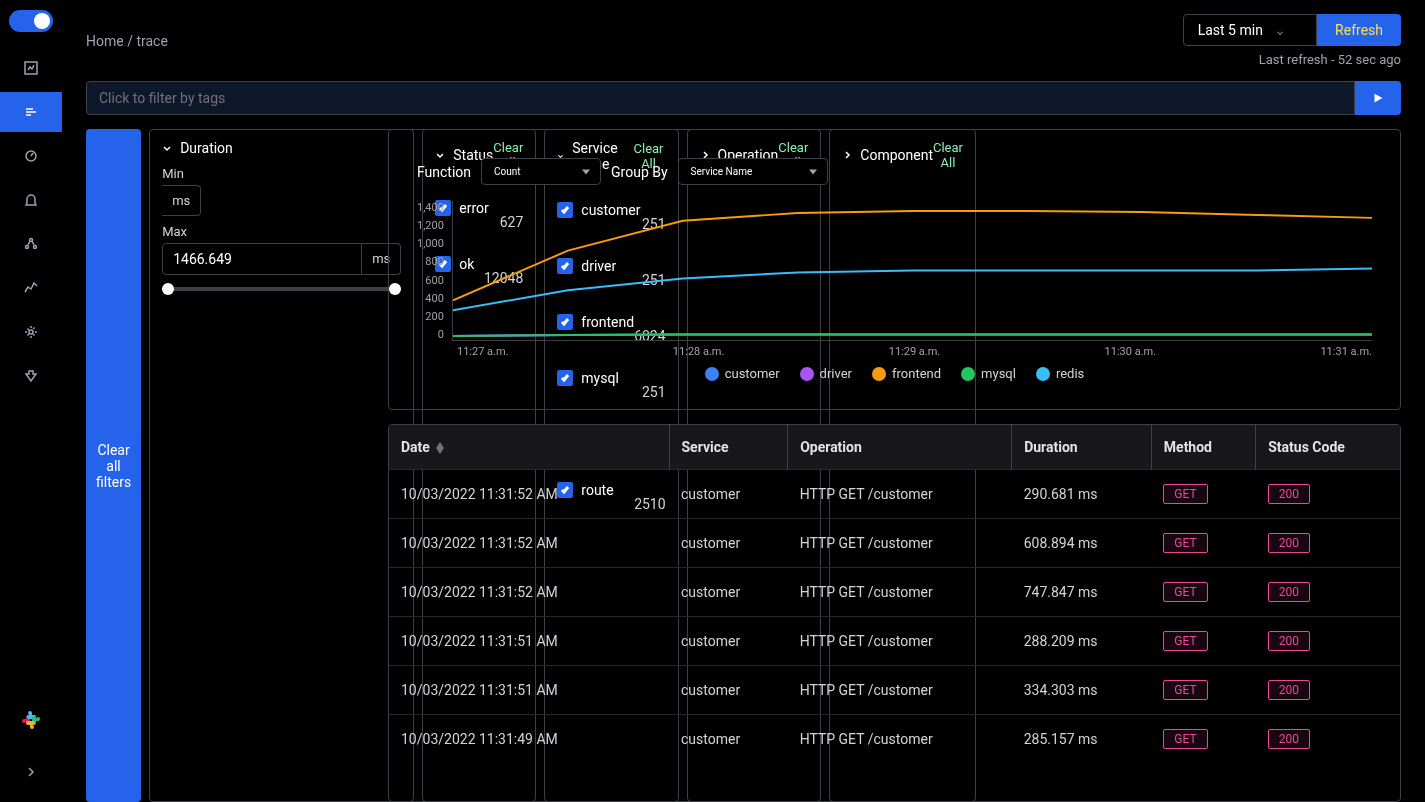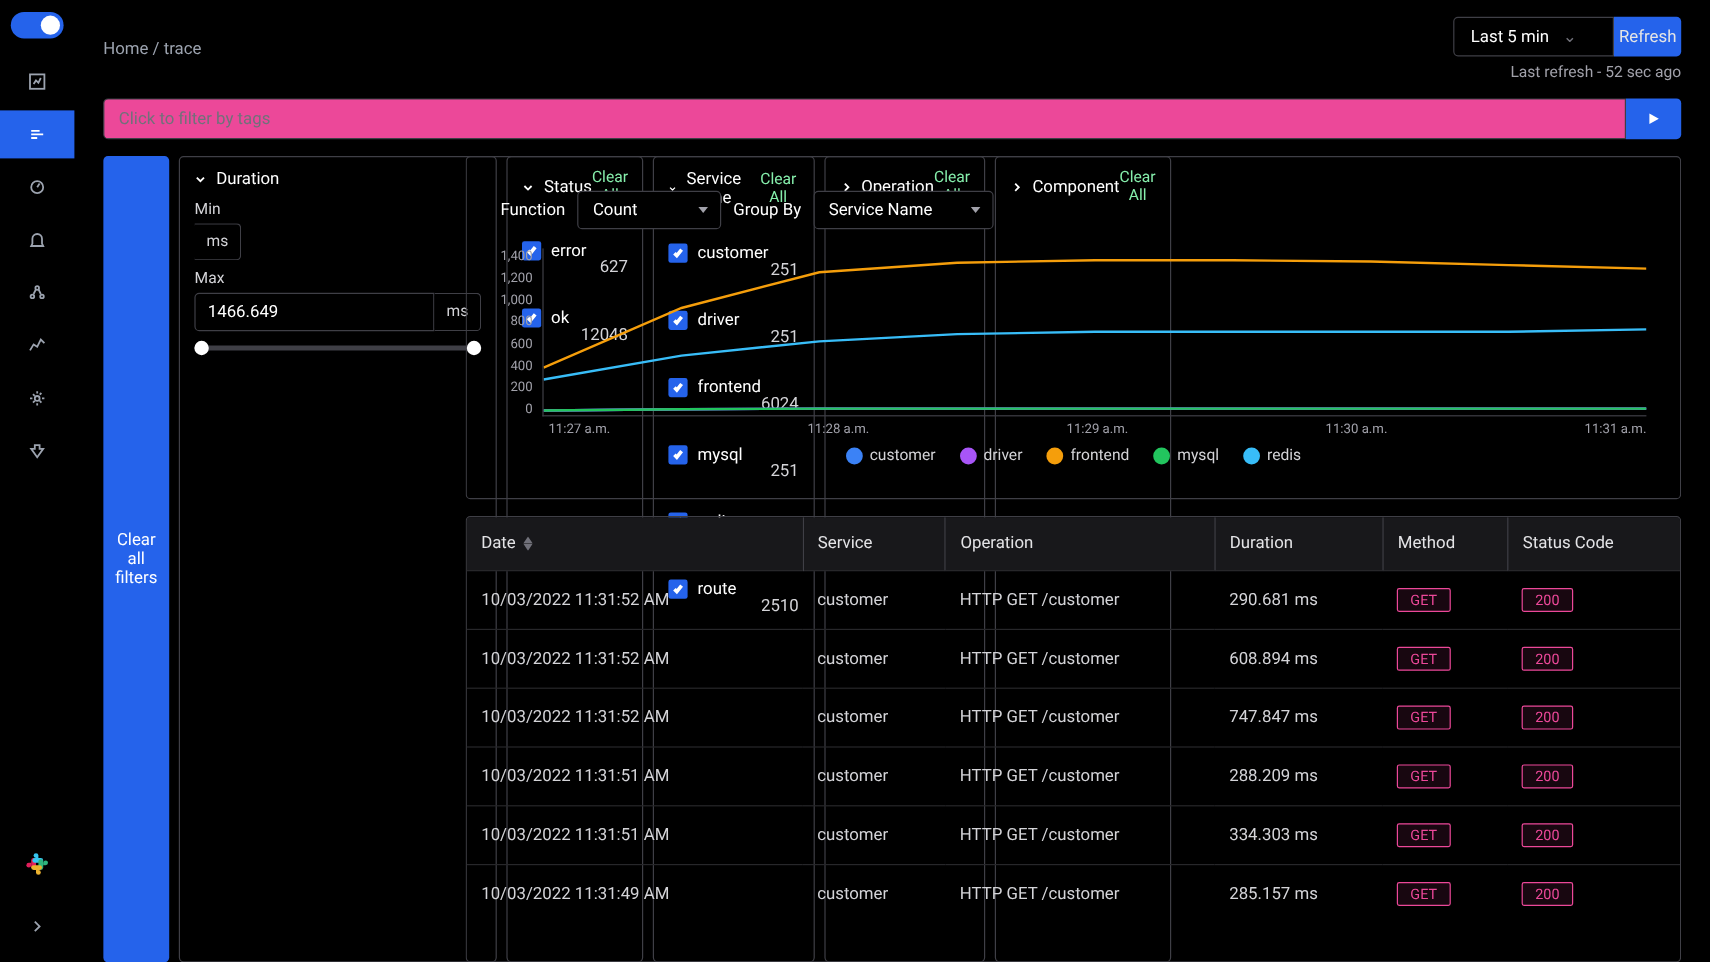--- a/index.html
+++ b/index.html
@@ -12,24 +12,24 @@
 .nav-icon svg { width: 16px; height: 16px; }
 .sidebar-bottom { margin-top: auto; margin-bottom: 10px; display: flex; flex-direction: column; align-items: center; gap: 20px; }
 .slack-icon { width: 24px; height: 24px; }
 .main { flex: 1; display: flex; flex-direction: column; padding: 14px 24px 0 24px; overflow: hidden; }
 .header { display: flex; align-items: center; justify-content: space-between; margin-bottom: 4px; }
 .breadcrumb { color: #9ca3af; font-size: 14px; }
 .breadcrumb a { color: #9ca3af; text-decoration: none; }
 .header-right { display: flex; flex-direction: column; align-items: flex-end; gap: 6px; }
 .header-controls { display: flex; gap: 0; }
 .time-select { background: #000; border: 1px solid #3f3f46; color: #fff; padding: 7px 30px 7px 14px; font-size: 14px; border-radius: 4px 0 0 4px; cursor: pointer; position: relative; }
-.refresh-btn { background: #2563eb; border: none; color: #e5e5e5; padding: 7px 4px; font-size: 14px; border-radius: 0 4px 4px 0; cursor: pointer; }
+.refresh-btn { background: #2563eb; border: none; color: #fde047; padding: 7px 18px; font-size: 14px; border-radius: 0 4px 4px 0; cursor: pointer; }
 .last-refresh { color: #a1a1aa; font-size: 13px; text-align: center; }
 .filter-row { display: flex; gap: 0; margin: 10px 0 14px 0; }
-.filter-input { flex: 1; background: #ec4899; border: 1px solid #3f3f46; color: #fff; padding: 8px 12px; font-size: 14px; border-radius: 4px 0 0 4px; }
+.filter-input { flex: 1; background: #0f172a; border: 1px solid #3f3f46; color: #fff; padding: 8px 12px; font-size: 14px; border-radius: 4px 0 0 4px; }
 .filter-input::placeholder { color: #71717a; }
 .play-btn { width: 46px; background: #2563eb; border: none; display: flex; align-items: center; justify-content: center; border-radius: 0 4px 4px 0; cursor: pointer; }
 .play-btn svg { width: 14px; height: 14px; fill: #fff; }
 .content { display: flex; gap: 14px; flex: 1; overflow: hidden; }
 .filters-panel { width: 288px; display: flex; gap: 8px; }
 .clear-all-btn { background: #2563eb; border: none; color: #fff; padding: 10px; width: 100%; font-size: 14px; border-radius: 4px; cursor: pointer; }
 .filter-section { border: 1px solid #3f3f46; border-radius: 4px; }
 .section-header { display: flex; align-items: center; justify-content: space-between; padding: 10px 12px; font-size: 14px; cursor: pointer; }
 .section-title-wrap { display: flex; align-items: center; gap: 8px; }
 .chevron { width: 10px; height: 10px; }
@@ -42,33 +42,33 @@
 .range-slider { width: 100%; height: 4px; background: #3f3f46; border-radius: 2px; position: relative; margin: 12px 0 4px 0; }
 .range-handle { position: absolute; top: -4px; width: 12px; height: 12px; background: #fff; border-radius: 50%; cursor: pointer; }
 .check-row { display: flex; align-items: center; justify-content: space-between; padding: 6px 0; font-size: 14px; }
 .check-left { display: flex; align-items: center; gap: 8px; }
 .checkbox { width: 16px; height: 16px; background: #2563eb; border-radius: 2px; display: flex; align-items: center; justify-content: center; cursor: pointer; }
 .checkbox svg { width: 10px; height: 10px; stroke: #fff; stroke-width: 3; fill: none; }
 .check-count { color: #d4d4d8; font-size: 14px; margin-top: 28px; }
 .right-panel { flex: 1; display: flex; flex-direction: column; gap: 14px; overflow: hidden; }
 .chart-card { border: 1px solid #3f3f46; border-radius: 4px; padding: 28px; }
 .chart-controls { display: flex; align-items: center; gap: 10px; margin-bottom: 16px; font-size: 14px; }
-.select-box { background: #000; border: 1px solid #3f3f46; color: #fff; padding: 7px 30px 7px 12px; font-size: 14px; border-radius: 4px; cursor: pointer; position: relative; min-width: 120px; }
+.select-box { background: #000; border: 1px solid #3f3f46; color: #fff; padding: 7px 30px 7px 12px; font-size: 10px; border-radius: 4px; cursor: pointer; position: relative; min-width: 120px; }
 .select-box::after { content: ''; position: absolute; right: 10px; top: 50%; transform: translateY(-50%); border-left: 4px solid transparent; border-right: 4px solid transparent; border-top: 5px solid #a1a1aa; }
 .chart-area { display: flex; align-items: stretch; }
 .y-axis { display: flex; flex-direction: column; justify-content: space-between; font-size: 11px; color: #a1a1aa; text-align: right; padding-right: 8px; height: 140px; }
 .chart-svg { flex: 1; height: 140px; border: 1px solid #3f3f46; border-top: none; border-right: none; }
 .x-axis { display: flex; justify-content: space-between; font-size: 11px; color: #a1a1aa; padding: 4px 0 8px 40px; }
 .legend { display: flex; justify-content: center; gap: 20px; font-size: 13px; color: #d4d4d8; }
 .legend-item { display: flex; align-items: center; gap: 6px; }
 .legend-dot { width: 14px; height: 14px; border-radius: 50%; }
 .table-card { border: 1px solid #3f3f46; border-radius: 4px; overflow: hidden; flex: 1; }
 table { width: 100%; border-collapse: collapse; font-size: 14px; }
 thead { background: #18181b; }
-th { text-align: left; padding: 14px 12px; font-weight: 400; color: #e4e4e7; border-right: 1px solid #3f3f46; }
+th { text-align: left; padding: 14px 12px; font-weight: 700; color: #e4e4e7; border-right: 1px solid #3f3f46; }
 th:last-child { border-right: none; }
 .sort-icons { display: inline-flex; flex-direction: column; margin-left: 6px; vertical-align: middle; }
 .sort-icons svg { width: 8px; height: 6px; fill: #71717a; }
 td { padding: 14px 12px; border-top: 1px solid #27272a; color: #d4d4d8; }
 .badge { display: inline-block; padding: 2px 10px; border-radius: 2px; font-size: 12px; border: 1px solid; }
 .badge-get { color: #ec4899; border-color: #ec4899; background: rgba(236,72,153,0.1); }
 </style>
 </head>
 <body>
 

